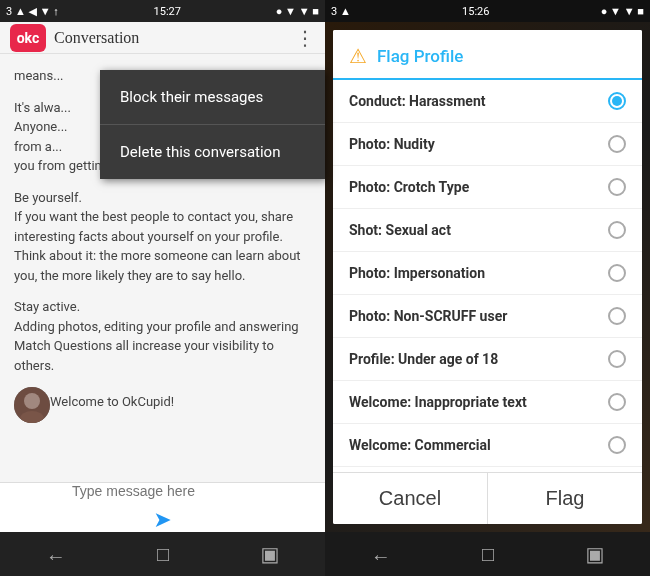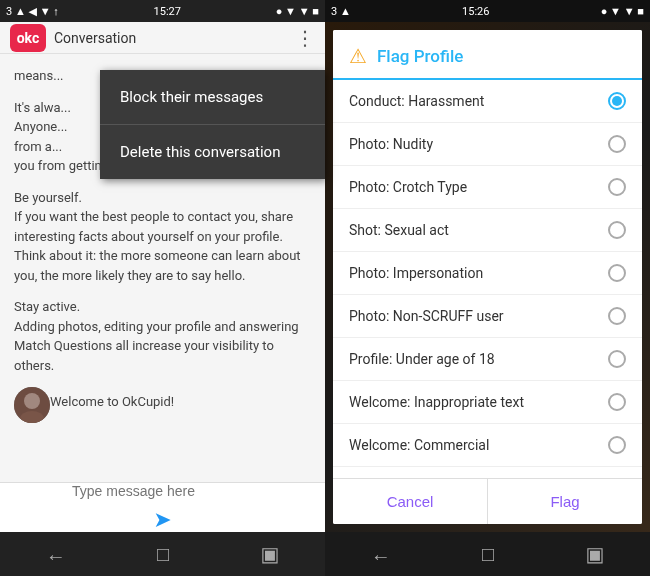--- a/index.html
+++ b/index.html
@@ -50,22 +50,23 @@
       display: flex;
       align-items: center;
       justify-content: center;
       color: #fff;
       font-weight: bold;
       font-size: 14px;
       flex-shrink: 0;
     }
     .header-title {
       flex: 1;
-      font-size: 14px;
+      font-size: 16px;
       color: #333;
+      font-family: Liberation Serif, serif;
     }
     .more-icon {
       font-size: 20px;
       color: #555;
       cursor: pointer;
     }
 
     
     .dropdown-menu {
       position: absolute;
@@ -216,20 +217,21 @@
     }
     .flag-title {
       color: #29b6f6;
       font-size: 17px;
       font-weight: 500;
     }
 
     .flag-options {
       flex: 1;
       overflow: hidden;
+      font-weight: bold;
     }
     .flag-option {
       display: flex;
       align-items: center;
       justify-content: space-between;
       padding: 12px 16px;
       border-bottom: 1px solid #eee;
       cursor: pointer;
     }
     .flag-option-label {
@@ -258,22 +260,22 @@
     }
 
     .flag-actions {
       display: flex;
       border-top: 1px solid #ddd;
     }
     .flag-btn {
       flex: 1;
       padding: 14px;
       text-align: center;
-      font-size: 15px;
-      color: #8b5cf6;
+      font-size: 20px;
+      color: #404040;
       cursor: pointer;
       background: #fff;
       border: none;
       font-weight: 500;
     }
     .flag-btn:first-child {
       border-right: 1px solid #ddd;
     }
 
     .nav-bar-right {

